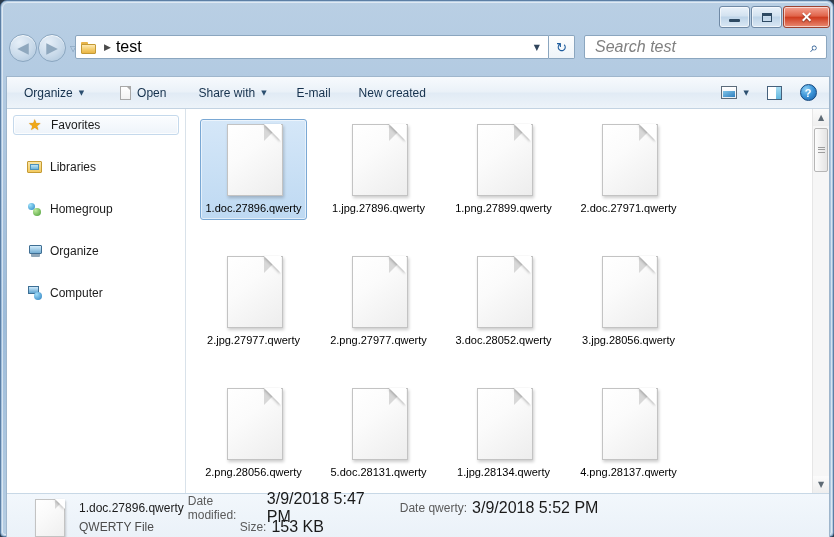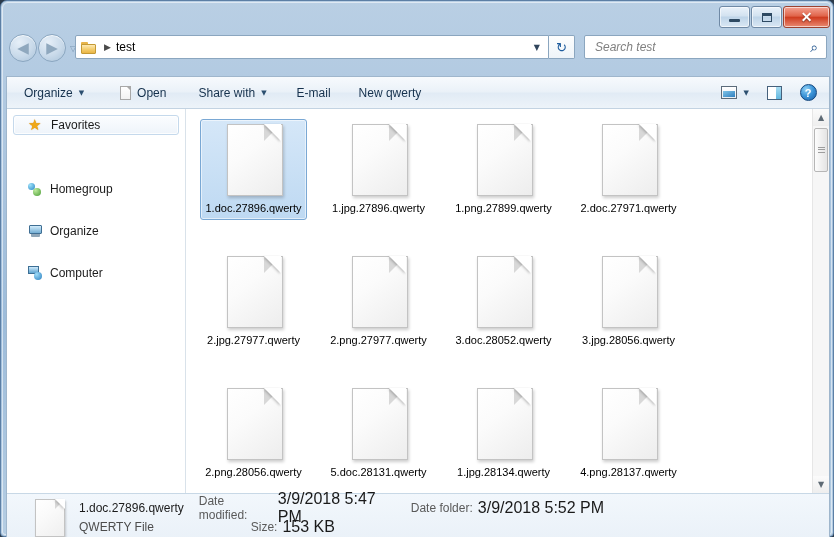--- a/index.html
+++ b/index.html
@@ -148,21 +148,21 @@
     border-radius: 1px;
     box-sizing: border-box;
   }
   .crumb-sep {
     font-size: 9px;
     color: #4a4a4a;
     margin: 0 5px 0 7px;
     font-family: "DejaVu Sans", sans-serif;
   }
   #crumb-text {
-    font-size: 12px;
+    font-size: 16px;
     color: #000000;
     font-family: "Liberation Sans", sans-serif;
   }
   #addr-dropdown {
     position: absolute;
     right: 8px;
     font-size: 8px;
     color: #30455c;
     font-family: "DejaVu Sans", sans-serif;
   }
@@ -195,21 +195,21 @@
     align-items: center;
     box-sizing: border-box;
     cursor: text;
   }
   #searchinput {
     border: none;
     outline: none;
     background: transparent;
     margin-left: 8px;
     width: 200px;
-    font-size: 12px;
+    font-size: 16px;
     font-style: italic;
     color: #0f766e;
     font-family: "Liberation Sans", sans-serif;
   }
   #searchinput::placeholder { color: #808080; font-style: italic; opacity: 1; }
   .search-glyph {
     position: absolute;
     right: 8px;
     color: #1a4f8a;
     font-size: 14px;
@@ -640,21 +640,21 @@
     font-size: 12px;
     color: #5a5a5a;
     font-family: "Liberation Sans", sans-serif;
   }
   .det-val {
     font-size: 16px;
     color: #1a1a1a;
     margin-left: 5px;
     font-family: "Liberation Sans", sans-serif;
   }
-  #det-col-mod { margin-left: 15px; width: 200px; }
+  #det-col-mod { margin-left: 4px; width: 200px; }
   #det-col-created { margin-left: 12px; }
   #det-mod-row, #det-size-row { }
   #det-size-row { padding-left: 52px; }
 </style>
 </head>
 <body>
 
 <div id="window">
   <div id="glass-inner"></div>
 
@@ -712,21 +712,21 @@
         <span>Open</span>
       </div>
       <div class="tb-item" style="margin-left:14px">
         <span>Share with</span>
         <span class="tb-caret">▼</span>
       </div>
       <div class="tb-item" style="margin-left:12px">
         <span>E-mail</span>
       </div>
       <div class="tb-item" style="margin-left:10px">
-        <span>New qwerty</span>
+        <span>New created</span>
       </div>
 
       <div id="tb-right">
         <div class="tb-icon-btn">
           <span class="viewmode-icon"></span>
         </div>
         <span class="tb-caret" style="margin-left:0">▼</span>
         <div class="tb-icon-btn" style="margin-left:10px">
           <span class="pane-icon"></span>
         </div>
@@ -735,20 +735,24 @@
         </div>
       </div>
     </div>
 
     <div id="navpane">
       <div class="nav-item selected">
         <span class="nav-icon"><span class="ic-star">★</span></span>
         <span>Favorites</span>
       </div>
       <div class="nav-spacer"></div>
+      <div class="nav-item">
+        <span class="nav-icon ic-lib"></span>
+        <span>Libraries</span>
+      </div>
       <div class="nav-spacer"></div>
       <div class="nav-item">
         <span class="nav-icon ic-home"></span>
         <span>Homegroup</span>
       </div>
       <div class="nav-spacer"></div>
       <div class="nav-item">
         <span class="nav-icon ic-comp"></span>
         <span>Organize</span>
       </div>
@@ -918,21 +922,21 @@
           <span class="det-val">3/9/2018 5:47 PM</span>
         </div>
         <div class="det-line" id="det-size-row">
           <span class="det-key">Size:</span>
           <span class="det-val">153 KB</span>
         </div>
       </div>
 
       <div class="det-col" id="det-col-created">
         <div class="det-line">
-          <span class="det-key">Date folder:</span>
+          <span class="det-key">Date qwerty:</span>
           <span class="det-val">3/9/2018 5:52 PM</span>
         </div>
         <div class="det-line"></div>
       </div>
     </div>
 
   </div>
 </div>
 
 </body></html>

